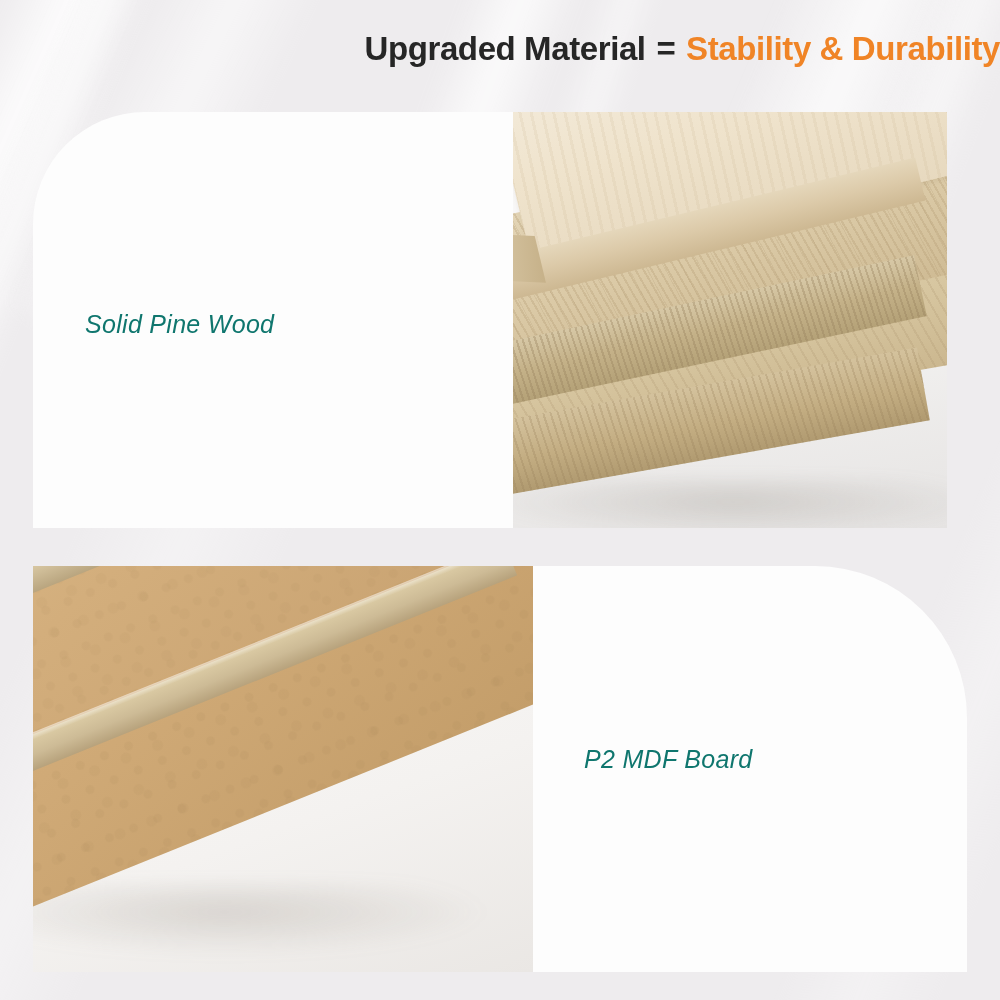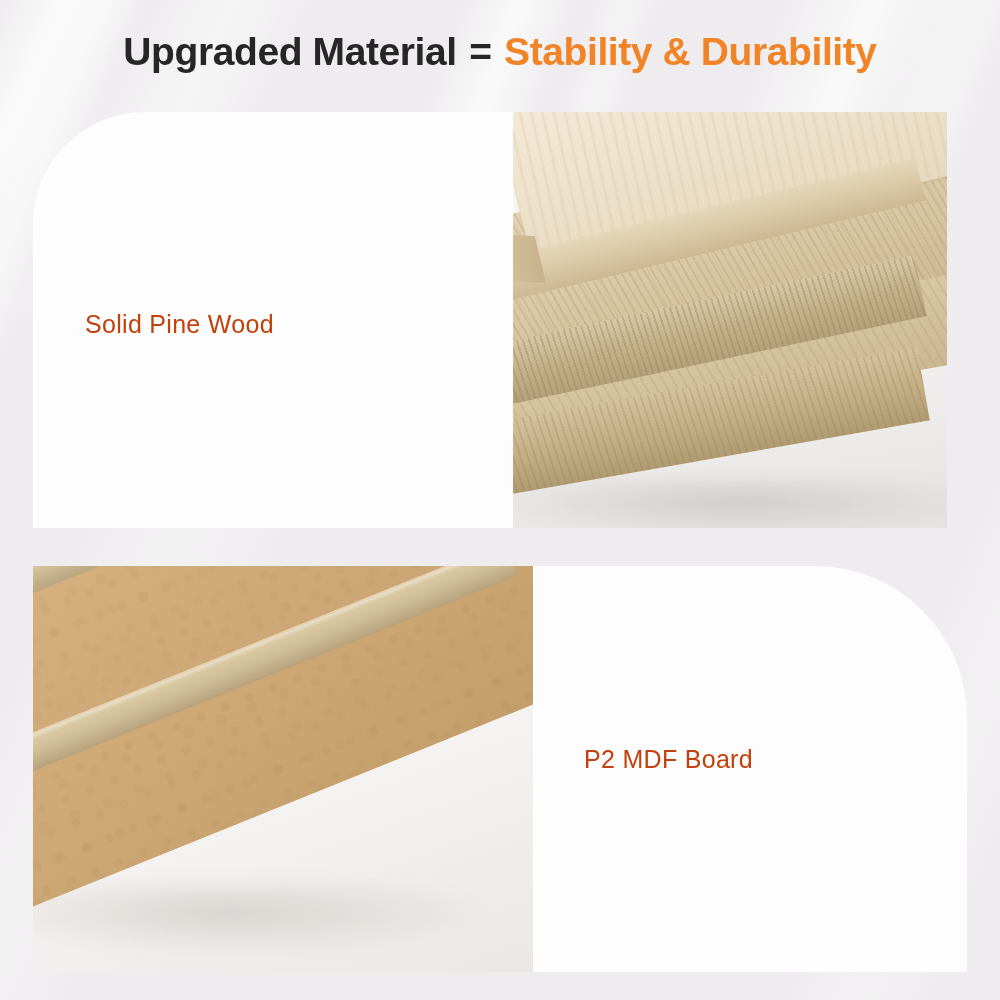--- a/index.html
+++ b/index.html
@@ -35,25 +35,26 @@
   .s8 { left:-40px;  top:420px;  width:200px; height:760px; transform:rotate(25deg); opacity:.35; }
   .s9 { left:880px;  top:400px;  width:150px; height:720px; transform:rotate(22deg); opacity:.3; }
 
   
   .header {
     position:absolute; left:0; top:28px; width:1000px;
     text-align:center;
     z-index:5;
   }
   .header h1 {
-    font-size:39px;
+    font-size:33px;
     font-weight:bold;
     letter-spacing:-0.4px;
     line-height:1.25;
     white-space:nowrap;
+    text-align:right;
   }
   .h-dark { color:#262626; }
   .h-eq   { color:#262626; font-weight:bold; padding:0 2px; }
   .h-accent { color:#f08426; }
 
   
   .card {
     position:absolute;
     background:#fdfdfd;
     overflow:hidden;
@@ -63,24 +64,25 @@
     border-radius:112px 0 0 0;
   }
   #card-mdf {
     left:33px; top:566px; width:934px; height:406px;
     border-radius:0 152px 0 0;
   }
 
   .card-label {
     position:absolute;
     font-size:25px;
-    color:#c2410c;
+    color:#0f766e;
     letter-spacing:.3px;
     white-space:nowrap;
     z-index:4;
+    font-style:italic;
   }
   #pine-label { left:85px; top:310px; }
   #mdf-label  { left:567px; top:745px;margin-left:17px; }
 
   
   .photo { position:absolute; overflow:hidden; }
   #pine-photo {
     left:480px; top:0; width:434px; height:416px;
     background:linear-gradient(170deg,#fbfafa 0%,#f3f2f1 55%,#e6e4e3 100%);
   }

